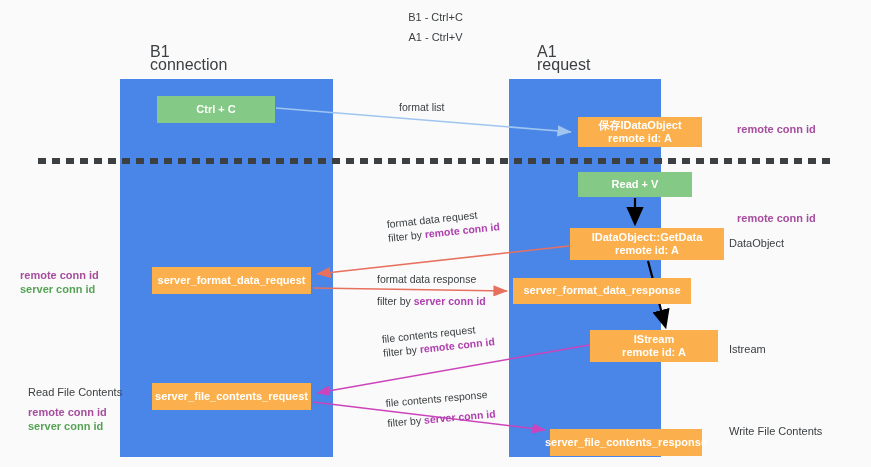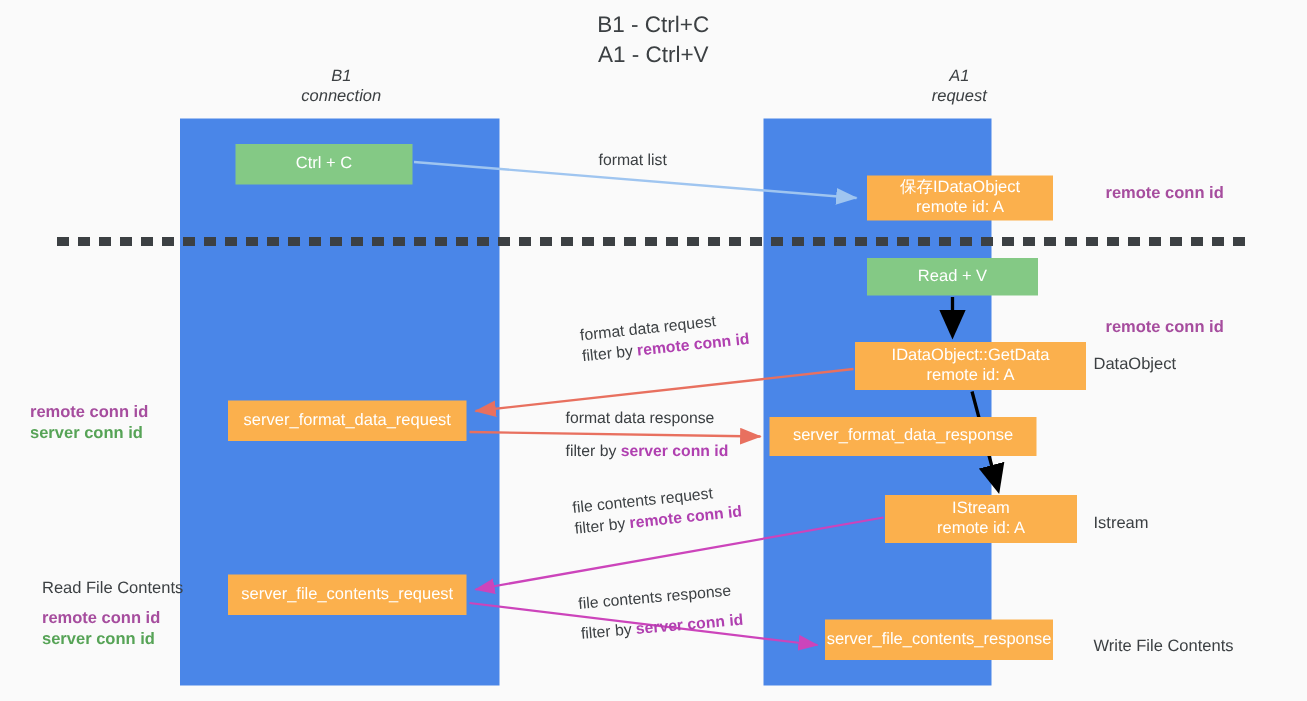--- a/index.html
+++ b/index.html
@@ -13,50 +13,50 @@
   #stage{position:relative;width:871px;height:467px;}
   .abs{position:absolute;}
 
   
   .lane{background:#4a86e8;}
   #lane-b1{left:120px;top:79px;width:213px;height:378px;}
   #lane-a1{left:509px;top:79px;width:152px;height:378px;}
 
   
   .lane-head{
-    text-align:center;font-size:11px;line-height:13px;color:#3c4043;font-style:italic;
+    text-align:left;font-size:16px;line-height:13px;color:#3c4043;
   }
   #head-b1{left:150px;top:45px;width:155px;}
-  #head-a1{left:562px;top:45px;width:155px;}
+  #head-a1{left:537px;top:45px;width:155px;}
 
   
   #title{
     left:0;top:7px;width:871px;text-align:center;
-    font-size:15px;line-height:20px;color:#3c4043;
+    font-size:11px;line-height:20px;color:#3c4043;
   }
 
   
   .box{
     display:flex;align-items:center;justify-content:center;
     text-align:center;color:#ffffff;font-size:11px;line-height:13.5px;
     box-sizing:border-box;padding:2px 4px;
   }
   .box.green{background:#84c985;}
   .box.orange{background:#fbb04d;}
-  .box span{display:block;}
+  .box span{display:block;font-weight:bold;}
 
   #box-ctrlc{left:157px;top:96px;width:118px;height:27px;}
   #box-save-ido{left:578px;top:117px;width:124px;height:30px;}
   #box-ctrlv{left:578px;top:172px;width:114px;height:25px;}
   #box-getdata{left:570px;top:228px;width:154px;height:32px;}
   #box-sfdreq{left:152px;top:267px;width:159px;height:27px;align-items:center;}
   #box-sfdresp{left:513px;top:278px;width:178px;height:26px;}
   #box-istream{left:590px;top:330px;width:128px;height:32px;}
   #box-sfcreq{left:152px;top:383px;width:159px;height:27px;}
-  #box-sfcresp{left:550px;top:413px;width:152px;height:27px;}
+  #box-sfcresp{left:550px;top:429px;width:152px;height:27px;}
 
   
   .note{font-size:11px;line-height:14px;}
   .note.purple{color:#a64d9e;font-weight:bold;}
   .note.green{color:#56a356;font-weight:bold;}
   .note.plain{color:#3c4043;}
 
   #note-remote-1{left:737px;top:122px;}
   #note-remote-2{left:737px;top:211px;}
   #note-dataobject{left:729px;top:236px;}

